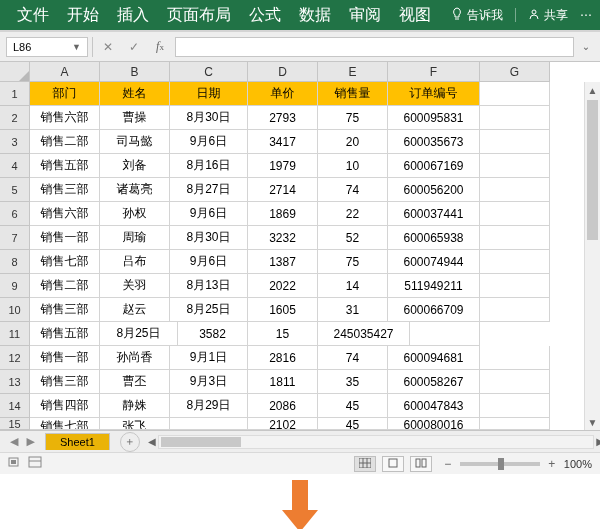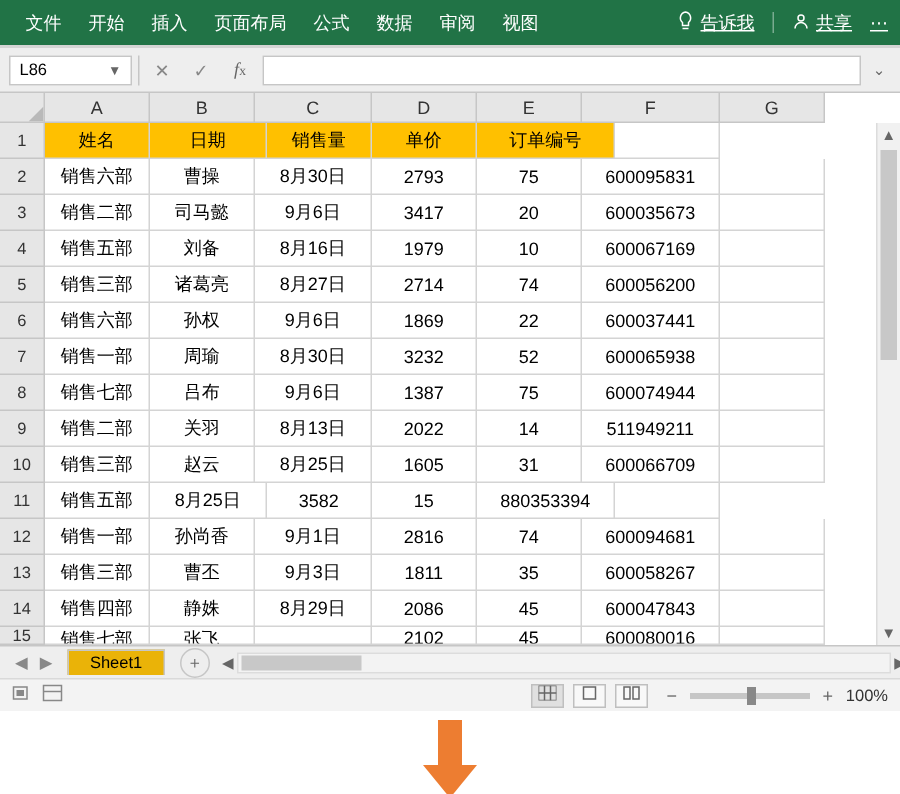--- a/index.html
+++ b/index.html
@@ -1,21 +1,21 @@
 <!DOCTYPE html>
 <html><head>
 <meta charset="utf-8">
 <style>
   * { box-sizing: border-box; margin: 0; padding: 0; }
   body { font-family: "Microsoft YaHei", Arial, sans-serif; font-size: 12px; background: #fff; width: 600px; }
   
   
   .ribbon { background: #217346; color: #fff; height: 30px; display: flex; align-items: center; padding: 0 8px; }
-  .ribbon-tab { padding: 0 9px; line-height: 30px; cursor: pointer; font-size: 12px; }
-  .ribbon-right { margin-left: auto; display: flex; align-items: center; gap: 8px; text-decoration: underline; }
+  .ribbon-tab { padding: 0 9px; line-height: 30px; cursor: pointer; font-size: 16px; }
+  .ribbon-right { margin-left: auto; display: flex; align-items: center; gap: 8px; }
   .tellme { display: flex; align-items: center; gap: 4px; }
   .share { display: flex; align-items: center; gap: 4px; }
   .divider-v { width:1px; height:14px; background: rgba(255,255,255,.4); margin: 0 4px; }
   .more-dots { margin-left:4px; font-size: 12px; }
   .ribbon-sep { height:2px; background:#d4d4d4; }
 
   
   .formula-bar { background:#eee; height:30px; display:flex; align-items:center; border-bottom:1px solid #c6c6c6; padding: 0 6px; gap:4px; }
   .name-box { width:82px; height:20px; background:#fff; border:1px solid #c6c6c6; display:flex; align-items:center; padding:0 6px; font-size:11px; }
   .name-box .nb-dd { margin-left:auto; font-size:9px; color:#666; }
@@ -135,24 +135,25 @@
       <div class="col-h col-w3">D</div>
       <div class="col-h col-w4">E</div>
       <div class="col-h col-w5">F</div>
       <div class="col-h col-w6">G</div>
     </div>
   </div>
 
   <div class="grid" id="grid">
       <div class="row">
         <div class="row-h">1</div>
+        <div class="cell col-w0 hdr-cell">部门</div>
         <div class="cell col-w1 hdr-cell">姓名</div>
         <div class="cell col-w2 hdr-cell">日期</div>
+        <div class="cell col-w3 hdr-cell">单价</div>
         <div class="cell col-w4 hdr-cell">销售量</div>
-        <div class="cell col-w3 hdr-cell">单价</div>
         <div class="cell col-w5 hdr-cell">订单编号</div>
         <div class="cell col-w6 last-col"></div>
       </div>
       <div class="row">
         <div class="row-h">2</div>
         <div class="cell col-w0">销售六部</div>
         <div class="cell col-w1">曹操</div>
         <div class="cell col-w2">8月30日</div>
         <div class="cell col-w3">2793</div>
         <div class="cell col-w4">75</div>
@@ -238,21 +239,21 @@
         <div class="cell col-w4">31</div>
         <div class="cell col-w5">600066709</div>
         <div class="cell col-w6 last-col"></div>
       </div>
       <div class="row">
         <div class="row-h">11</div>
         <div class="cell col-w0">销售五部</div>
         <div class="cell col-w2">8月25日</div>
         <div class="cell col-w3">3582</div>
         <div class="cell col-w4">15</div>
-        <div class="cell col-w5">880353394</div>
+        <div class="cell col-w5">245035427</div>
         <div class="cell col-w6 last-col"></div>
       </div>
       <div class="row">
         <div class="row-h">12</div>
         <div class="cell col-w0">销售一部</div>
         <div class="cell col-w1">孙尚香</div>
         <div class="cell col-w2">9月1日</div>
         <div class="cell col-w3">2816</div>
         <div class="cell col-w4">74</div>
         <div class="cell col-w5">600094681</div>

